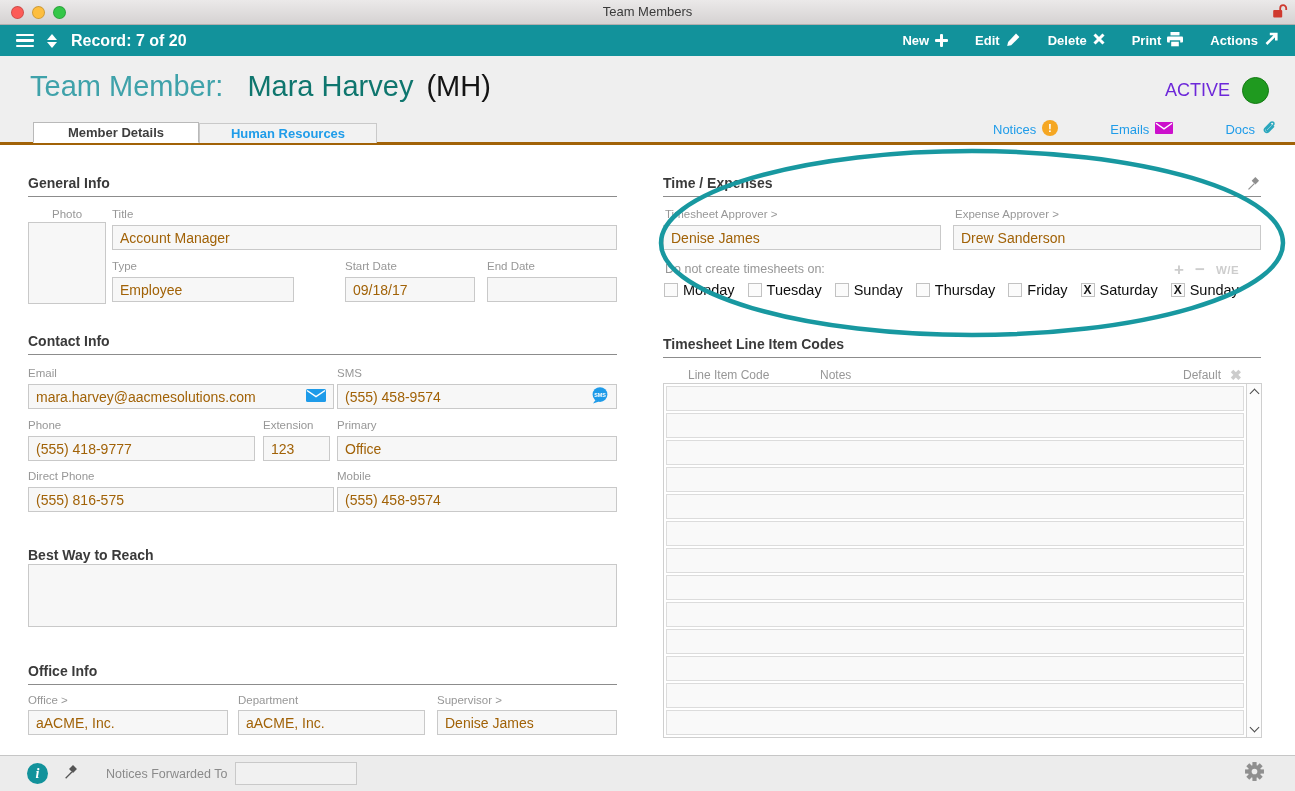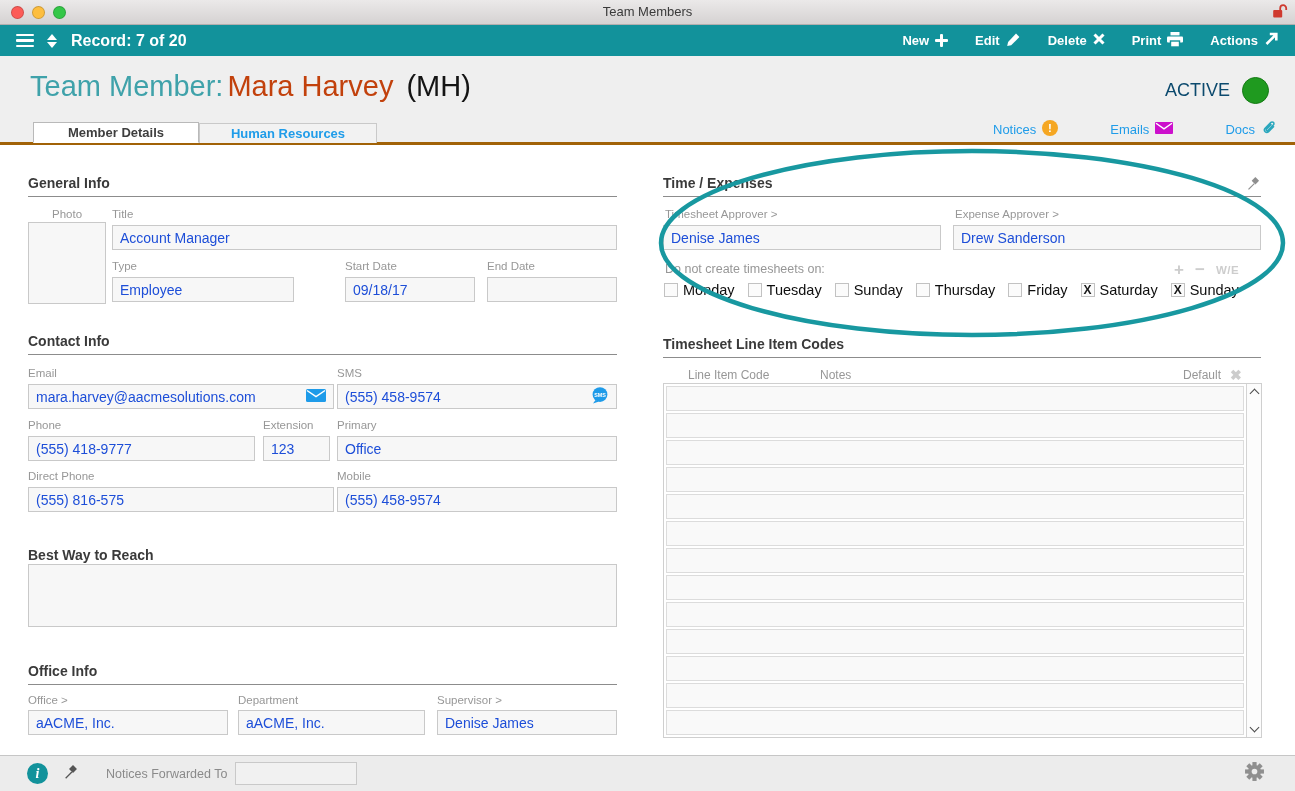--- a/index.html
+++ b/index.html
@@ -26,40 +26,40 @@
   .tb-btn { display: flex; align-items: center; gap: 6px; font-size: 13px; font-weight: bold; cursor: pointer; }
   .plus-ic { position: relative; width: 13px; height: 13px; }
   .plus-ic::before, .plus-ic::after { content: ""; position: absolute; background: #fff; border-radius: 1px; }
   .plus-ic::before { left: 0; top: 5px; width: 13px; height: 3.4px; }
   .plus-ic::after { left: 4.8px; top: 0; width: 3.4px; height: 13px; }
 
   
   .pagehead { position: relative; height: 68px; background: #efefef; }
   .title-line { position: absolute; left: 30px; top: 14px; white-space: nowrap; }
   .title-prefix { font-size: 29px; color: #3fa2aa; }
-  .title-name { font-size: 29px; color: #c2410c; margin-left: 4px; }
+  .title-name { font-size: 29px; color: #0f766e; margin-left: 24px; }
   .title-initials { font-size: 29px; color: #141414; margin-left: 13px; }
   .status-wrap { position: absolute; right: 26px; top: 21px; display: flex; align-items: center; gap: 12px; }
-  .status-text { font-size: 18px; color: #0c4a6e; }
+  .status-text { font-size: 18px; color: #6d28d9; }
   .status-dot { width: 27px; height: 27px; border-radius: 50%; background: #1f9a1f; border: 1px solid #147a14; }
 
   
   .tabstrip { position: relative; height: 21px; background: #efefef; border-bottom: 3px solid #a16207; display: flex; align-items: flex-end; padding-left: 33px; }
   .tab { height: 21px; line-height: 20px; padding: 0 22px; font-size: 13px; font-weight: bold; margin-bottom: -1px; cursor: pointer; }
   .tab.active { background: #fff; border: 1px solid #b9b9b9; border-bottom: 1px solid #fff; color: #3e3e3e; min-width: 166px; text-align: center; }
   .tab.inactive { background: #f2f2f2; border: 1px solid #c9c9c9; border-bottom: none; height: 20px; line-height: 19px; color: #1f9ce9; min-width: 178px; text-align: center; }
   .qlinks { margin-left: auto; display: flex; gap: 52px; align-items: center; padding-right: 18px; margin-bottom: 3px; }
   .qlink { display: flex; align-items: center; gap: 6px; font-size: 13px; color: #1f9ce9; cursor: pointer; }
 
   
   .content { position: relative; height: 610px; background: #fff; }
   .sec-h { position: absolute; font-size: 14px; font-weight: bold; color: #3a3a3a; border-bottom: 1px solid #8c8c8c; padding-bottom: 5px; }
   .sec-h.noline { border-bottom: none; }
   .lbl { position: absolute; font-size: 11.5px; color: #979797; }
-  .fld { position: absolute; height: 25px; background: #f7f7f7; border: 1px solid #c9c9c9; font-size: 14px; color: #1d4ed8; padding: 4px 7px; display: flex; align-items: center; }
+  .fld { position: absolute; height: 25px; background: #f7f7f7; border: 1px solid #c9c9c9; font-size: 14px; color: #a16207; padding: 4px 7px; display: flex; align-items: center; }
   .fld .v { flex: 1; white-space: nowrap; overflow: hidden; }
   .photo-box { position: absolute; left: 28px; top: 77px; width: 78px; height: 82px; background: #f7f7f7; border: 1px solid #c9c9c9; }
   .bigbox { position: absolute; background: #f7f7f7; border: 1px solid #c9c9c9; font-size: 14px; padding: 4px 7px; }
 
   
   .days-row { position: absolute; left: 664px; top: 137px; display: flex; gap: 13px; align-items: center; }
   .cb { display: flex; align-items: center; gap: 5px; cursor: pointer; }
   .cb-box { width: 14px; height: 14px; background: #fbfbfb; border: 1px solid #c2c2c2; font-size: 12px; font-weight: bold; color: #1a1a1a; display: flex; align-items: center; justify-content: center; line-height: 1; }
   .cb-lbl { font-size: 14.5px; color: #0e0e0e; }
   .portal-tools { position: absolute; left: 1174px; top: 115px; display: flex; gap: 11px; align-items: center; color: #cdcdcd; font-weight: bold; }

